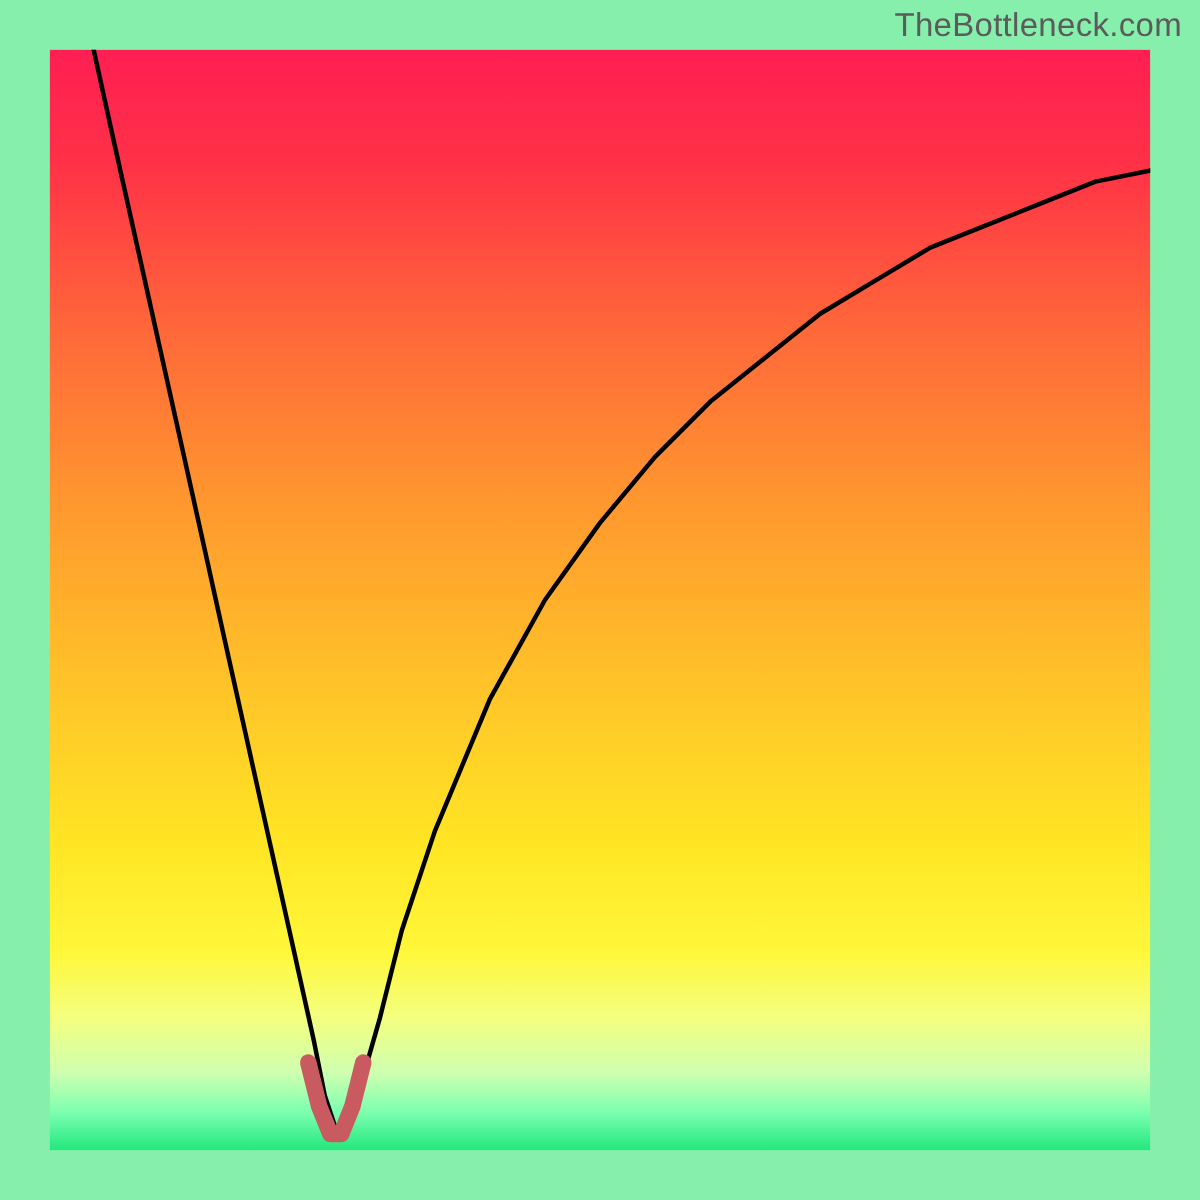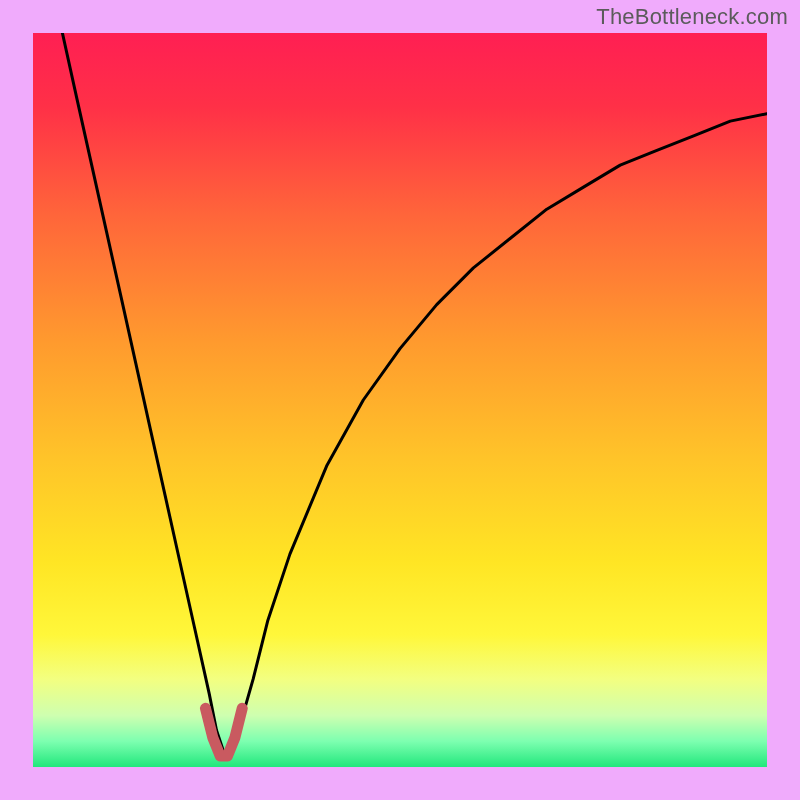--- a/index.html
+++ b/index.html
@@ -10,21 +10,21 @@
     background: #000;
     overflow: hidden;
     font-family: Arial, Helvetica, sans-serif;
   }
   .frame {
     position: absolute;
     left: 0;
     top: 0;
     width: 800px;
     height: 800px;
-    background: #f0abfc;
+    background: #86efac;
   }
   .plot-area {
     position: absolute;
     left: 33px;
     top: 33px;
     width: 734px;
     height: 734px;
     overflow: hidden;
   }
   .gradient {

